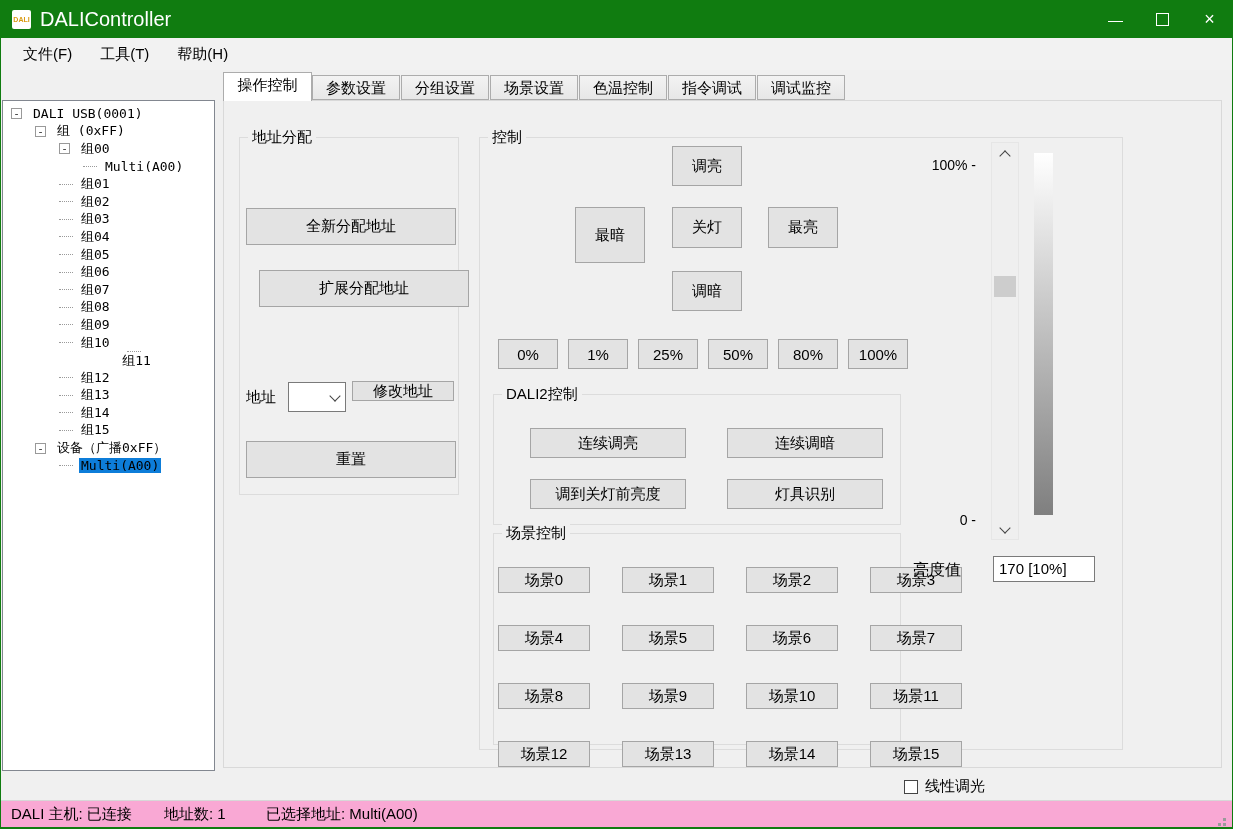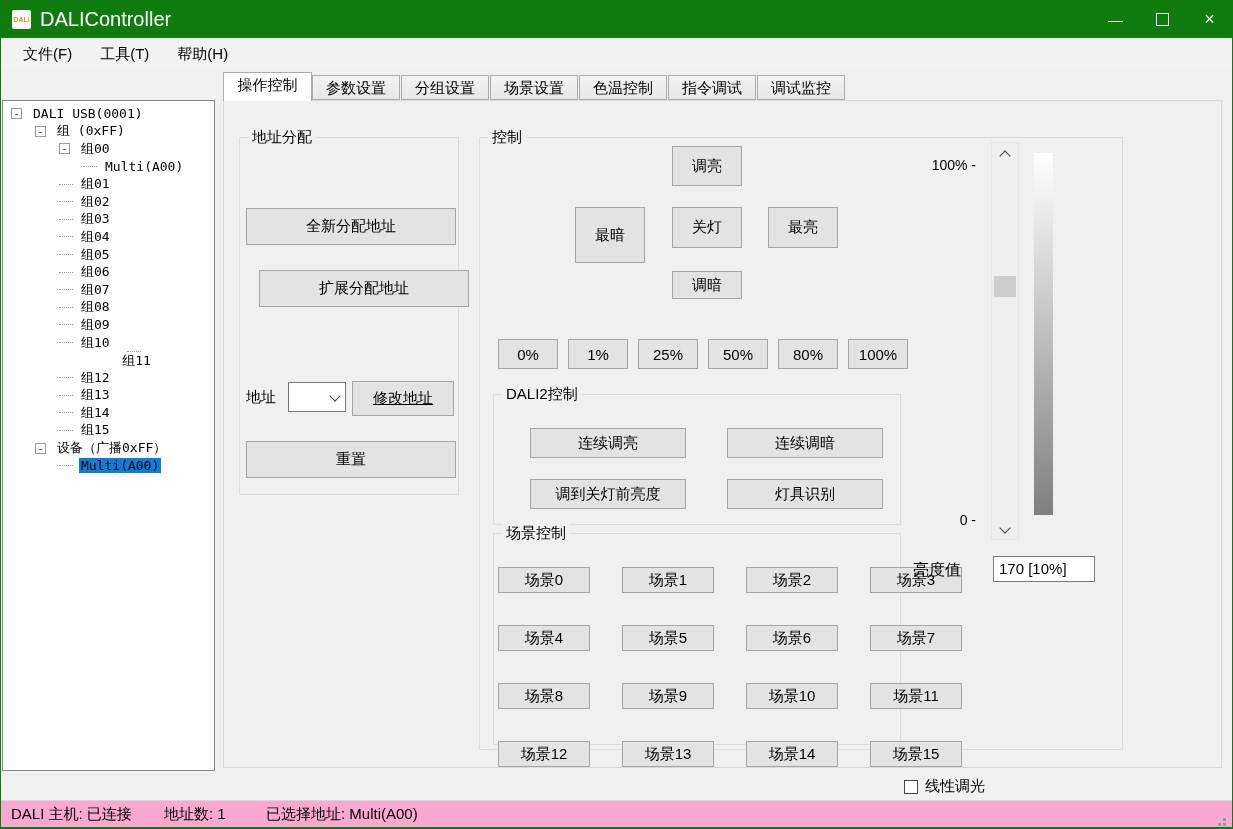--- a/index.html
+++ b/index.html
@@ -190,31 +190,31 @@
   <div class="groupbox" style="left:238px;top:137px;width:220px;height:358px;">
     <div class="gb-label">地址分配</div>
   </div>
   <div class="btn abs" style="left:245px;top:208px;width:210px;height:37px;">全新分配地址</div>
   <div class="btn abs" style="left:234px;top:270px;width:210px;height:37px;margin-left:24px;">扩展分配地址</div>
   <div class="small-label" style="left:245px;top:388px;font-size:15px;">地址</div>
   <div class="combo">
     <span style="margin-right:auto;padding-left:4px;font-size:14px;"></span>
     <span class="chev down"></span>
   </div>
-  <div class="btn abs" style="left:351px;top:381px;width:102px;height:35px;text-decoration:underline;">修改地址</div>
+  <div class="btn abs" style="left:351px;top:381px;width:102px;height:20px;">修改地址</div>
   <div class="btn abs" style="left:245px;top:441px;width:210px;height:37px;">重置</div>
 
   <div class="groupbox" style="left:478px;top:137px;width:644px;height:613px;">
     <div class="gb-label">控制</div>
   </div>
   <div class="btn abs" style="left:671px;top:146px;width:70px;height:40px;">调亮</div>
   <div class="btn abs" style="left:574px;top:207px;width:70px;height:56px;font-family:Liberation Mono, monospace;">最暗</div>
   <div class="btn abs" style="left:671px;top:207px;width:70px;height:41px;">关灯</div>
   <div class="btn abs" style="left:767px;top:207px;width:70px;height:41px;">最亮</div>
-  <div class="btn abs" style="left:671px;top:271px;width:70px;height:28px;">调暗</div>
+  <div class="btn abs" style="left:671px;top:271px;width:70px;height:40px;">调暗</div>
   <div class="pct-row" id="pct-row">
       <div class="btn">0%</div>
       <div class="btn">1%</div>
       <div class="btn">25%</div>
       <div class="btn">50%</div>
       <div class="btn">80%</div>
       <div class="btn">100%</div>
     </div>
 
   <div class="groupbox" style="left:492px;top:394px;width:408px;height:131px;">

